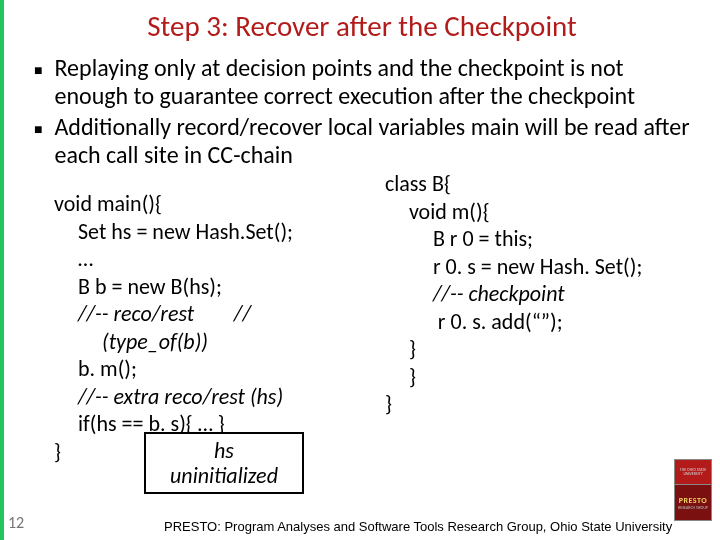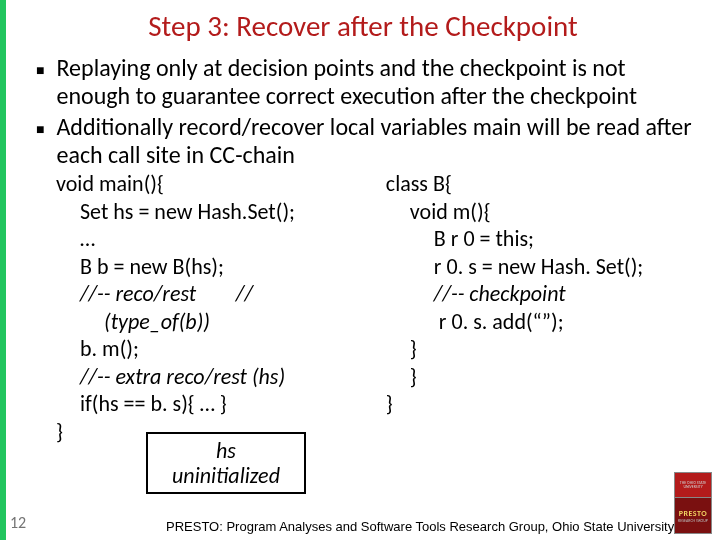--- a/index.html
+++ b/index.html
@@ -1,33 +1,33 @@
 <!DOCTYPE html>
 <html><head>
 <meta charset="utf-8">
 <style>
   * { margin: 0; padding: 0; box-sizing: border-box; }
   html, body { width: 720px; height: 540px; font-family: Calibri, Arial, sans-serif; background: #fff; overflow: hidden; }
-  .slide { width: 720px; height: 540px; position: relative; border-left: 6px solid #22c55e; }
+  .slide { width: 720px; height: 540px; position: relative; border-left: 4px solid #22c55e; }
   .title { color: #b31b1b; font-size: 29px; font-weight: 400; text-align: center; padding: 8px 0 10px 0; font-family: 'Trebuchet MS', Calibri, sans-serif; }
   .bullets { padding: 0 28px 0 30px; }
   .bullet { display: flex; align-items: flex-start; font-size: 24px; color: #000; line-height: 1.15; margin-bottom: 4px; }
   .bullet .sq { color: #000; font-size: 14px; margin-right: 12px; margin-top: 9px; flex-shrink: 0; }
   .bullet .txt { flex: 1; }
   .codewrap { position: absolute; left: 50px; top: 170px; right: 20px; display: flex; font-size: 22px; font-family: Calibri, Arial, sans-serif; line-height: 1.25; }
   .col { flex: 1; }
-  .col1 { flex: 1.05; }
+  .col1 { flex: 1.05; margin-top: 20px; }
   .code-line { white-space: pre; }
   .ind1 { padding-left: 24px; }
   .ind2 { padding-left: 48px; }
   .bi { font-weight: normal; font-style: italic; }
   .hs-box { position: absolute; left: 140px; top: 432px; width: 160px; height: 62px; border: 2px solid #000; background: #fff; text-align: center; font-size: 22px; font-style: italic; line-height: 1.15; padding-top: 4px; }
   .pagenum { position: absolute; left: 4px; bottom: 8px; font-size: 16px; color: #737373; }
   .footer { position: absolute; bottom: 6px; left: 160px; font-size: 13px; color: #000; font-family: 'Segoe UI', Arial, sans-serif; }
-  .logo { position: absolute; right: 8px; bottom: 6px; width: 54px; height: 62px; padding-left: 16px; }
+  .logo { position: absolute; right: 8px; bottom: 19px; width: 54px; height: 62px; padding-left: 16px; }
   .logo .top { width: 100%; height: 26px; background: #b31b1b; border: 1px solid #888; display: flex; align-items: center; justify-content: center; color: #cfcfcf; font-size: 4px; text-align: center; line-height: 1; }
   .logo .bot { width: 100%; height: 36px; background: #7a1010; border: 1px solid #888; border-top: none; display: flex; flex-direction: column; align-items: center; justify-content: center; }
   .logo .bot .p { color: #f0d060; font-size: 8px; font-weight: bold; letter-spacing: 0.5px; }
   .logo .bot .g { color: #bbb; font-size: 4px; }
 </style>
 </head>
 <body>
 <div class="slide">
 
   <div class="title">Step 3: Recover after the Checkpoint</div>

